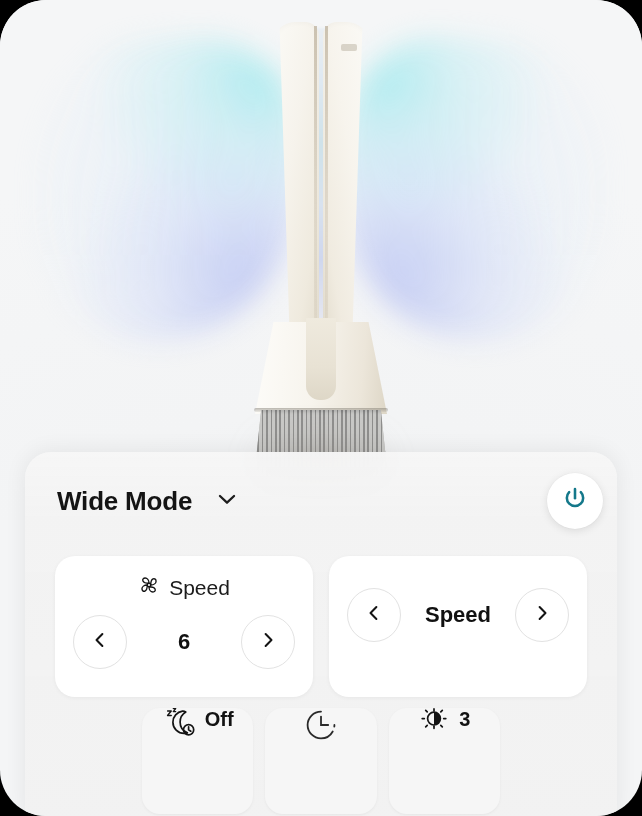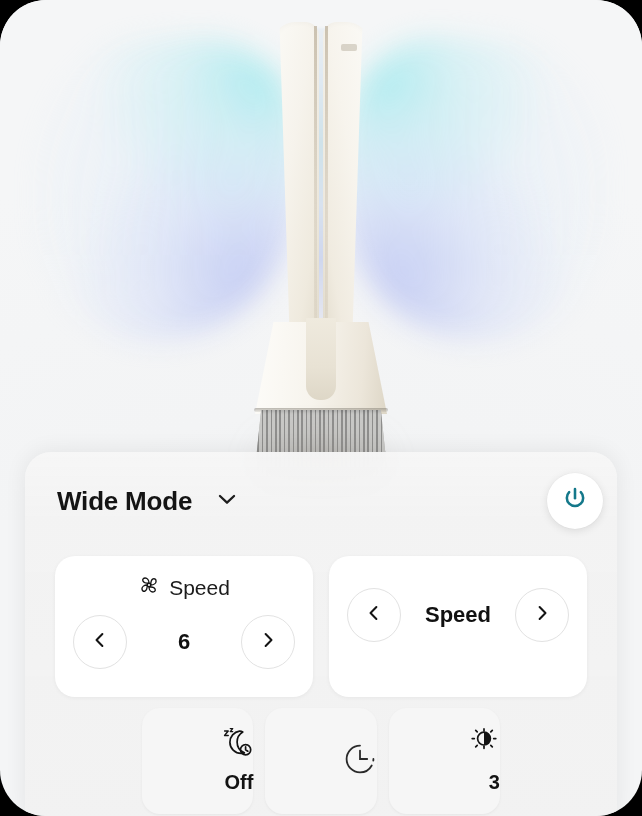--- a/index.html
+++ b/index.html
@@ -324,22 +324,22 @@
     display: flex;
     gap: 12px;
   }
   .tile {
     width: 120px;
     height: 106px;
     background: #f6f6f6;
     border-radius: 18px;
     box-shadow: 0 1px 3px rgba(0,0,0,.05);
     display: flex;
-    flex-direction: column;
-    align-items: flex-end;
+    flex-direction: row;
+    align-items: flex-start;
     justify-content: center;
     gap: 9px;
     cursor: pointer;
   }
   .tile-label {
     font-size: 20px;
     font-weight: bold;
     color: #131313;
   }
   .tile.no-label { gap: 0; }

